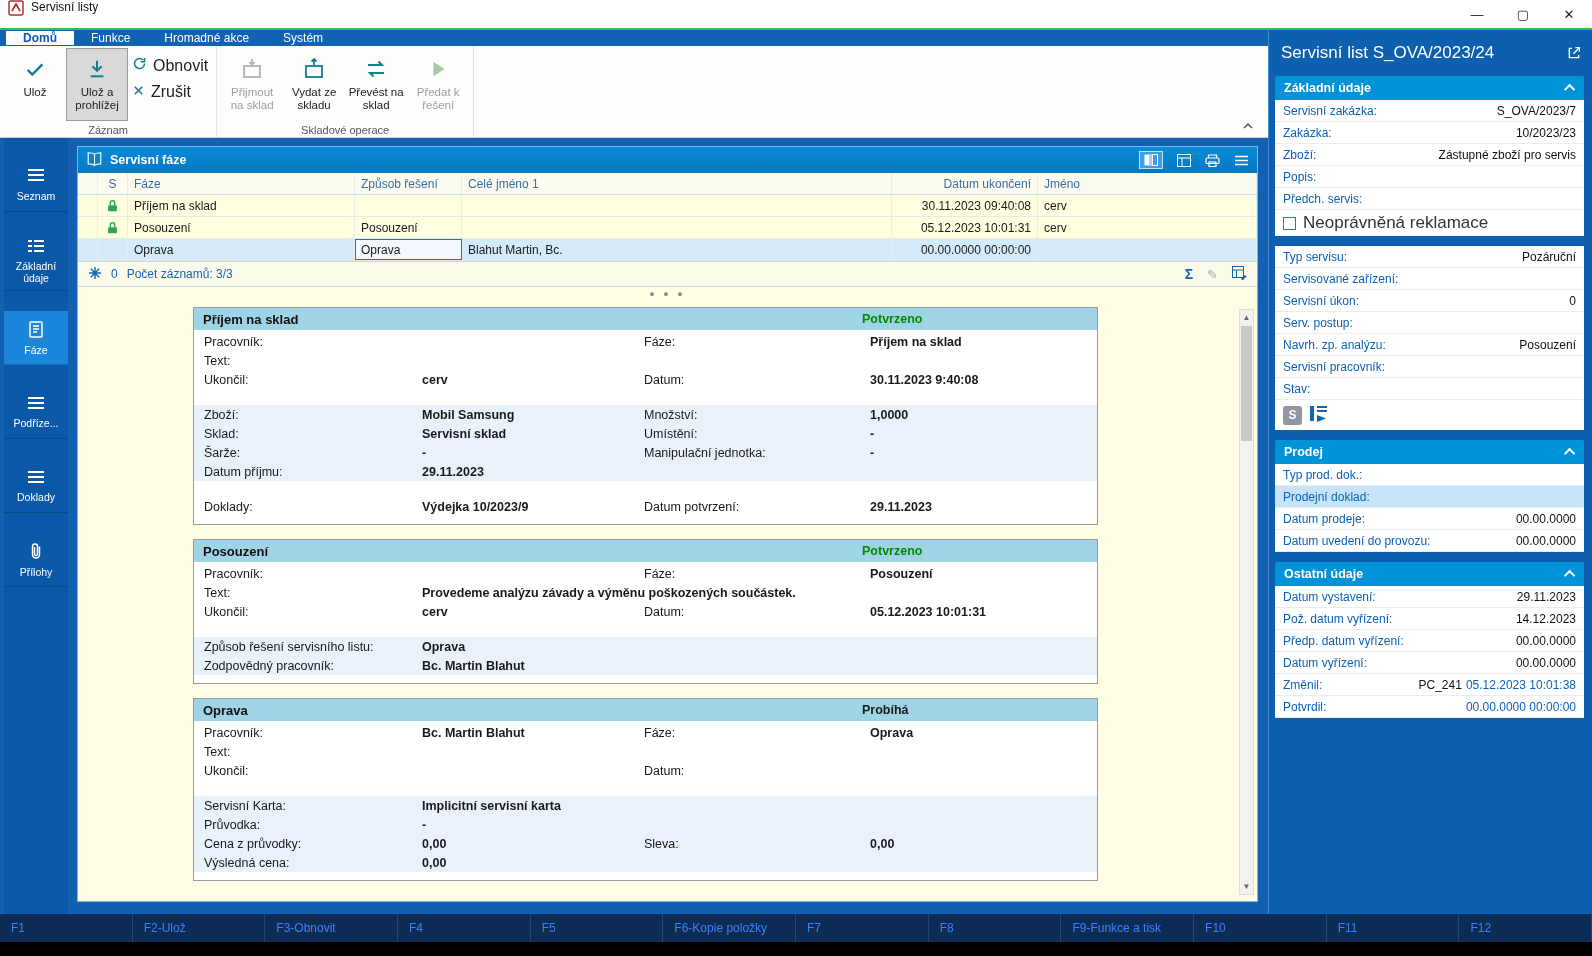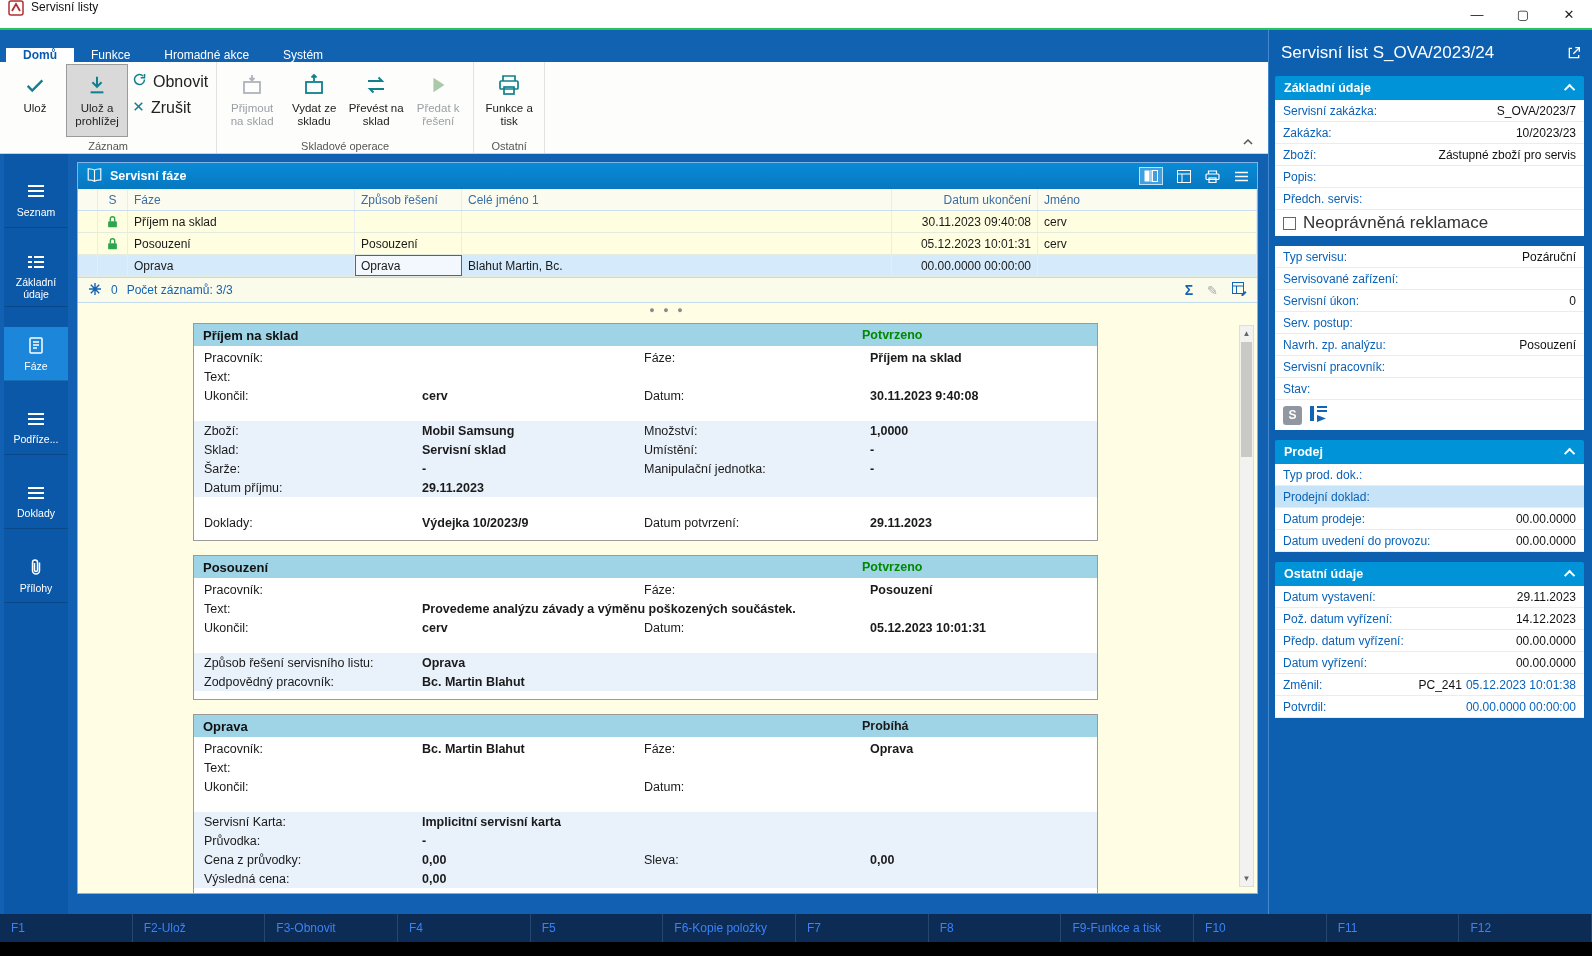--- a/index.html
+++ b/index.html
@@ -12,21 +12,21 @@
 .app-icon { width:16px; height:16px; margin-right:7px; }
 .titlebar .title { font-size:12px; color:#111; }
 .win-controls { margin-left:auto; display:flex; height:100%; }
 .win-btn { width:46px; height:100%; display:flex; align-items:center; justify-content:center; font-size:13px; color:#222; }
 
 
 .body-row { flex:1; display:flex; min-height:0; }
 .left-col { flex:1; display:flex; flex-direction:column; min-width:0; }
 
 
-.tabstrip { height:32px; background:#1262B2; display:flex; align-items:flex-end; padding-left:6px; flex:0 0 auto; }
+.tabstrip { height:16px; background:#1262B2; display:flex; align-items:center; padding-left:6px; flex:0 0 auto; }
 .tab { padding:0 17px; display:flex; align-items:center; color:#fff; font-size:12px; cursor:default; }
 .tab.active { background:#fff; color:#0B5CAD; font-weight:bold; }
 
 
 .toolbar { height:92px; background:#FDFDFB; border-bottom:1px solid #CFCFCF; display:flex; position:relative; flex:0 0 auto; }
 .tb-group { display:flex; position:relative; padding:2px 4px 16px 4px; border-right:1px solid #E2E2E2; }
 .tb-group-label { position:absolute; bottom:1px; left:0; right:0; text-align:center; font-size:11px; color:#555; }
 .tb-btn { width:62px; display:flex; flex-direction:column; align-items:center; padding:6px 2px 0 2px; gap:3px; font-size:11.5px; text-align:center; color:#222; line-height:1.15; border:1px solid transparent; }
 .tb-btn .ic { height:28px; display:flex; align-items:center; justify-content:center; }
 .tb-btn.pressed { background:#D9D9D9; border:1px solid #9B9B9B; }
@@ -34,21 +34,21 @@
 .small-btns { display:flex; flex-direction:column; padding:8px 4px 0 4px; gap:8px; }
 .small-btn { display:flex; align-items:center; gap:6px; font-size:16px; color:#222; }
 .ribbon-collapse { position:absolute; right:14px; bottom:4px; }
 
 
 .workspace { flex:1; background:#1160B2; display:flex; min-height:0; padding-left:4px; }
 .nav { width:64px; background:#0C58A8; display:flex; flex-direction:column; flex:0 0 auto; }
 .nav-item { min-height:54px; display:flex; flex-direction:column; align-items:center; justify-content:center; gap:4px; color:#fff; font-size:10.5px; text-align:center; padding:6px 2px; border-bottom:1px solid rgba(0,0,0,0.18); line-height:1.15;margin-top:20px; }
 .nav-item.active { background:#1B86DA; }
 
-.content-wrap { flex:1; padding:8px 10px 20px 9px; min-width:0; }
+.content-wrap { flex:1; padding:8px 10px 12px 9px; min-width:0; }
 .content-panel { height:100%; background:#FFFDE3; border:1px solid #7FB5E6; display:flex; flex-direction:column; }
 
 
 .panel-header { height:26px; background:linear-gradient(#0A8BD6,#0678C0); color:#fff; display:flex; align-items:center; padding:0 8px; gap:7px; flex:0 0 auto; }
 .panel-title { font-weight:bold; font-size:12.5px; }
 .ph-icons { margin-left:auto; display:flex; gap:14px; align-items:center; }
 .ph-btn { display:flex; align-items:center; justify-content:center; }
 .ph-btn.active { background:#3FA0E0; border:1px solid #BFE2F8; padding:2px 4px; }
 
 
@@ -216,33 +216,20 @@
             <span class="ic">
                 <svg width="22" height="22" viewBox="0 0 24 24">
                   <path d="M7 4l12 8-12 8z" fill="#A9C9A9"></path>
                 </svg>
               </span>
             <span>Předat k řešení</span>
           </div>
           <div class="tb-group-label">Skladové operace</div>
         </div>
 
-        <div class="tb-group">
-          <div class="tb-btn">
-            <span class="ic">
-                <svg width="24" height="22" viewBox="0 0 24 22" fill="none" stroke="#10808E" stroke-width="1.7">
-                  <path d="M6 7V2h12v5"></path>
-                  <rect x="3" y="7" width="18" height="8" rx="1"></rect>
-                  <rect x="7" y="13" width="10" height="7"></rect>
-                </svg>
-              </span>
-            <span>Funkce a tisk</span>
-          </div>
-          <div class="tb-group-label">Ostatní</div>
-        </div>
 
         <span class="ribbon-collapse"><svg width="12" height="8" viewBox="0 0 12 8">
               <path d="M2 6l4-4 4 4" stroke="#555" fill="none" stroke-width="1.5"></path>
             </svg></span>
       </div>
 
       <div class="workspace">
         <div class="nav">
           <div class="nav-item">
             <span><svg width="20" height="16" viewBox="0 0 20 16">

